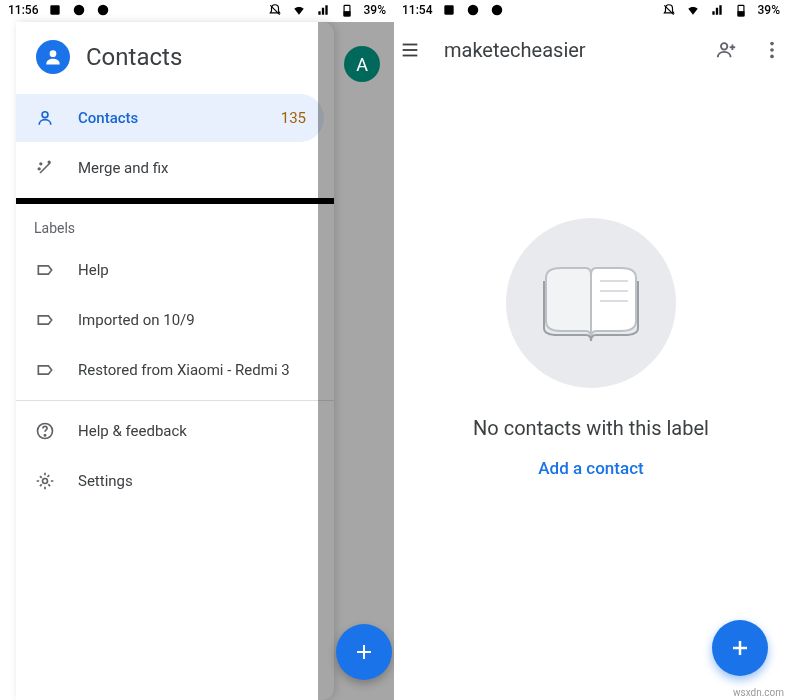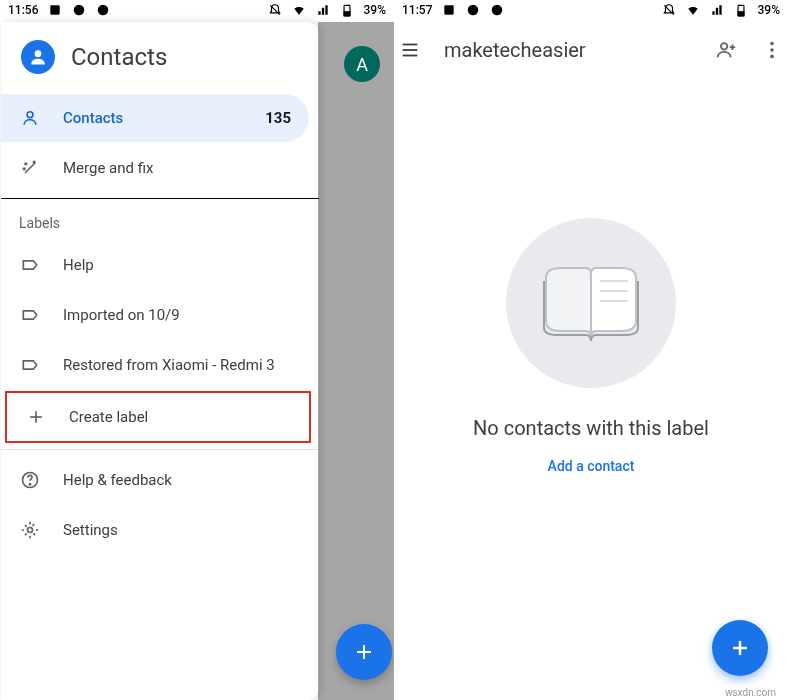--- a/index.html
+++ b/index.html
@@ -35,21 +35,21 @@
   .statusbar .battery { font-size: 12px; }
   
   
   .drawer {
     width: 318px;
     height: 678px;
     background: #fff;
     box-shadow: 2px 0 8px rgba(0,0,0,0.15);
     position: absolute;
     top: 22px;
-    left: 1px;
+    left: 16px;
     border-radius: 0 12px 12px 0;
     overflow: hidden;
   }
   .drawer-header {
     display: flex;
     align-items: center;
     padding: 18px 20px;
     gap: 16px;
   }
   .drawer-header .logo {
@@ -73,30 +73,30 @@
     margin: 2px 10px 2px 0;
     border-radius: 0 24px 24px 0;
   }
   .nav-item.active {
     background: #e8f0fe;
     color: #1967d2;
     font-weight: 500;
   }
   .nav-item .count {
     margin-left: auto;
-    color: #0f172a;
-    font-weight: 700;
+    color: #a16207;
+    font-weight: 400;
   }
   .nav-item .ico { width: 22px; display:flex; justify-content:center; color:#5f6368;}
   .nav-item.active .ico { color:#1967d2; }
   .section-header {
     padding: 16px 18px 8px;
     font-size: 14px;
     color: #5f6368;
-    border-top: 1px solid #000000;
+    border-top: 6px solid #000000;
     margin-top: 6px;
   }
   .highlight-box {
     border: 2px solid #d93025;
     margin: 0 8px 0 4px;
   }
   .divider {
     border-top: 1px solid #e0e0e0;
     margin: 6px 0;
   }
@@ -162,37 +162,37 @@
     display:flex;align-items:center;justify-content:center;
     margin-bottom: 28px;
   }
   .empty-title {
     font-size: 20px;
     color: #3c4043;
     margin-bottom: 18px;
   }
   .empty-action {
     color: #1a73e8;
-    font-size: 14px;
+    font-size: 17px;
     font-weight: 500;
   }
   .fab {
     position: absolute;
     bottom: 24px;
     right: 20px;
     width: 56px; height: 56px;
     border-radius: 50%;
     background: #1a73e8;
     display:flex;align-items:center;justify-content:center;
     box-shadow: 0 4px 10px rgba(26,115,232,0.45);
   }
   .watermark {
     position: absolute;
     bottom: 2px;
-    right: 12px;
+    right: 4px;
     font-size: 10px;
     color: #999;
   }
 </style>
 </head>
 <body>
 
 <div class="phone">
   <div class="statusbar">
     <div class="left">
@@ -280,31 +280,20 @@
     </div>
     <div class="nav-item">
       <span class="ico">
           <svg width="20" height="20" viewBox="0 0 24 24" fill="none" stroke="currentColor" stroke-width="2">
             <path d="M4 7h12l4 5-4 5H4z"></path>
           </svg>
         </span>
       <span>Restored from Xiaomi - Redmi 3</span>
     </div>
 
-    <div class="highlight-box">
-      <div class="nav-item" style="margin:0;">
-        <span class="ico">
-            <svg width="20" height="20" viewBox="0 0 24 24" fill="none" stroke="currentColor" stroke-width="2">
-              <line x1="12" y1="5" x2="12" y2="19"></line>
-              <line x1="5" y1="12" x2="19" y2="12"></line>
-            </svg>
-          </span>
-        <span>Create label</span>
-      </div>
-    </div>
 
     <div class="divider"></div>
 
     <div class="nav-item">
       <span class="ico">
           <svg width="20" height="20" viewBox="0 0 24 24" fill="none" stroke="currentColor" stroke-width="2">
             <circle cx="12" cy="12" r="9"></circle>
             <path d="M9.5 9a2.5 2.5 0 015 0c0 1.5-2.5 2-2.5 4"></path>
             <circle cx="12" cy="17" r="0.8" fill="currentColor"></circle>
           </svg>
@@ -331,21 +320,21 @@
           <line x1="12" y1="5" x2="12" y2="19"></line>
           <line x1="5" y1="12" x2="19" y2="12"></line>
         </svg>
     </div>
   </div>
 </div>
 
 <div class="phone">
   <div class="statusbar">
     <div class="left">
-      <span>11:57</span>
+      <span>11:54</span>
       <span><svg viewBox="0 0 24 24" fill="currentColor">
             <rect x="4" y="4" width="16" height="16" rx="2"></rect>
           </svg></span>
       <span><svg viewBox="0 0 24 24" fill="currentColor">
             <circle cx="12" cy="12" r="9"></circle>
           </svg></span>
       <span><svg viewBox="0 0 24 24" fill="currentColor">
             <circle cx="12" cy="12" r="9"></circle>
           </svg></span>
     </div>

